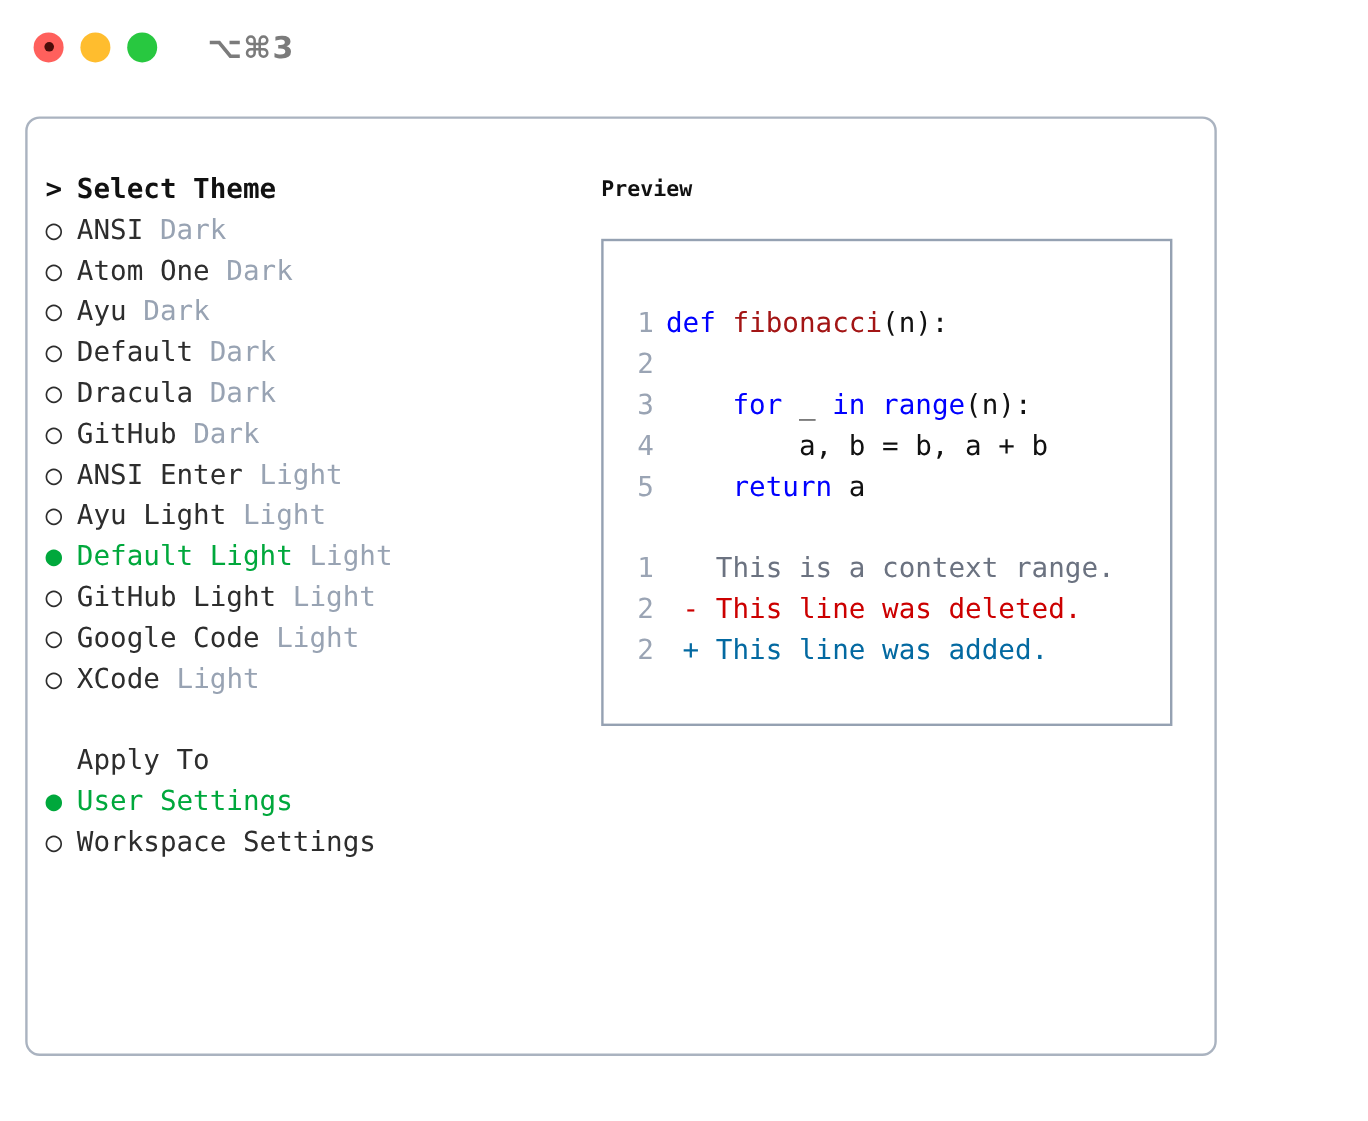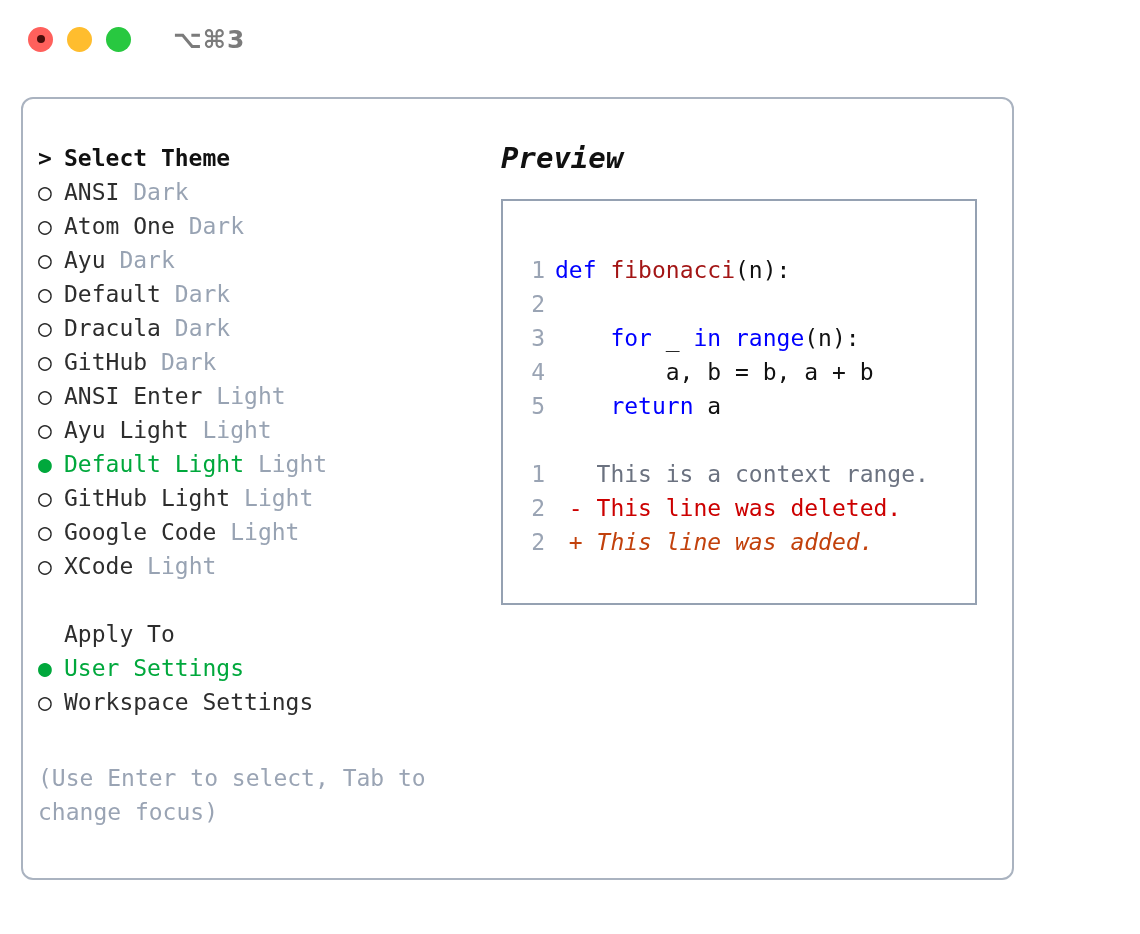--- a/index.html
+++ b/index.html
@@ -129,26 +129,25 @@
   }
 
   
   .right-col {
     position: absolute;
     left: 478px;
     top: 42px;
     width: 480px;
   }
   .preview-title {
-    font-size: 29px;
+    font-size: 18px;
     font-weight: bold;
     color: #111111;
     line-height: 34px;
     margin-bottom: 24px;
-    font-style: italic;
   }
   .preview-box {
     width: 476px;
     height: 406px;
     box-sizing: border-box;
     border: 2px solid #95a1b2;
     background: #ffffff;
     padding: 52px 0 0 12px;
   }
 
@@ -167,21 +166,21 @@
     color: #9aa4b4;
     margin-right: 10px;
   }
   .code-blank { height: 34px; }
 
   .tok-kw   { color: #0000ff; }
   .tok-fn   { color: #a31515; }
   .tok-pl   { color: #111111; }
   .tok-ctx  { color: #6b7280; }
   .tok-del  { color: #cc0000; }
-  .tok-add  { color: #c2410c; font-style: italic; }
+  .tok-add  { color: #0369a1; }
 </style>
 </head>
 <body>
 
 <div id="app">
 
   <div class="titlebar">
     <div class="lights">
       <span class="light red"></span>
       <span class="light yellow"></span>
@@ -221,21 +220,20 @@
           <span class="bullet empty"> </span>
           <span class="label">Apply To</span>
         </div>
 
         <div id="apply-rows">
             <div class="row"><span class="bullet sel">●</span><span class="label sel">User Settings</span></div>
             <div class="row"><span class="bullet">○</span><span class="label">Workspace Settings</span></div>
           </div>
       </div>
 
-      <div class="hint">(Use Enter to select, Tab to change focus)</div>
 
       <div class="right-col">
         <div class="preview-title">Preview</div>
         <div class="preview-box">
           <div id="code-rows">
               <div class="code-line"><span class="ln">1</span><span><span class="tok-kw">def </span><span class="tok-fn">fibonacci</span><span class="tok-pl">(n):</span></span></div>
               <div class="code-line"><span class="ln">2</span></div>
               <div class="code-line"><span class="ln">3</span><span><span class="tok-pl">    </span><span class="tok-kw">for</span><span class="tok-pl"> _ </span><span class="tok-kw">in range</span><span class="tok-pl">(n):</span></span></div>
               <div class="code-line"><span class="ln">4</span><span><span class="tok-pl">        a, b = b, a + b</span></span></div>
               <div class="code-line"><span class="ln">5</span><span><span class="tok-pl">    </span><span class="tok-kw">return</span><span class="tok-pl"> a</span></span></div>

